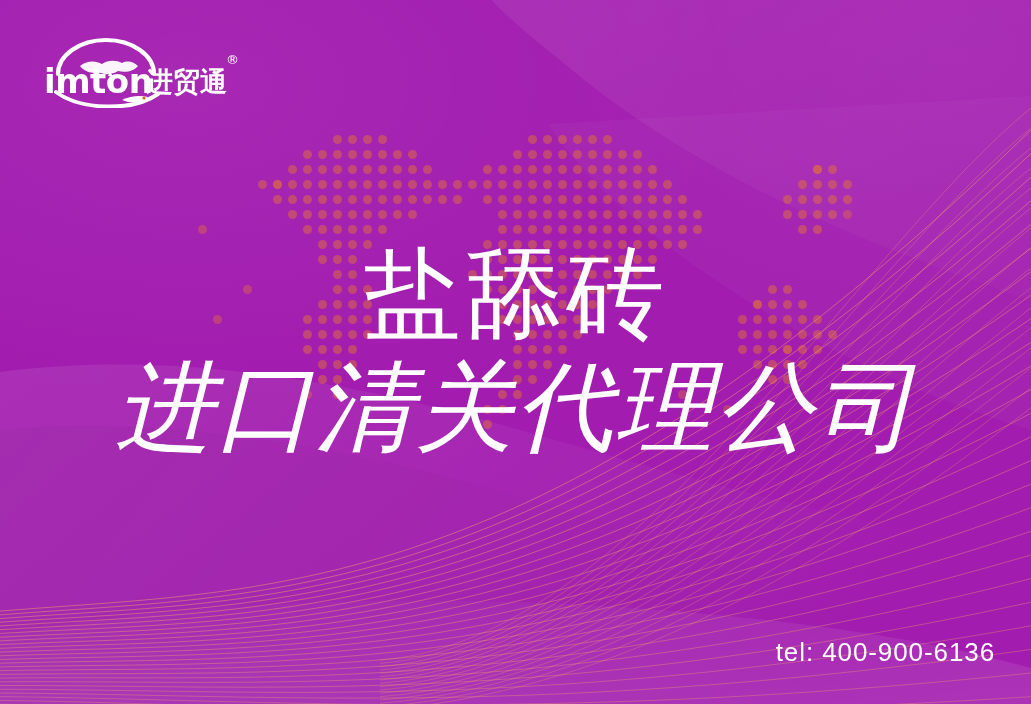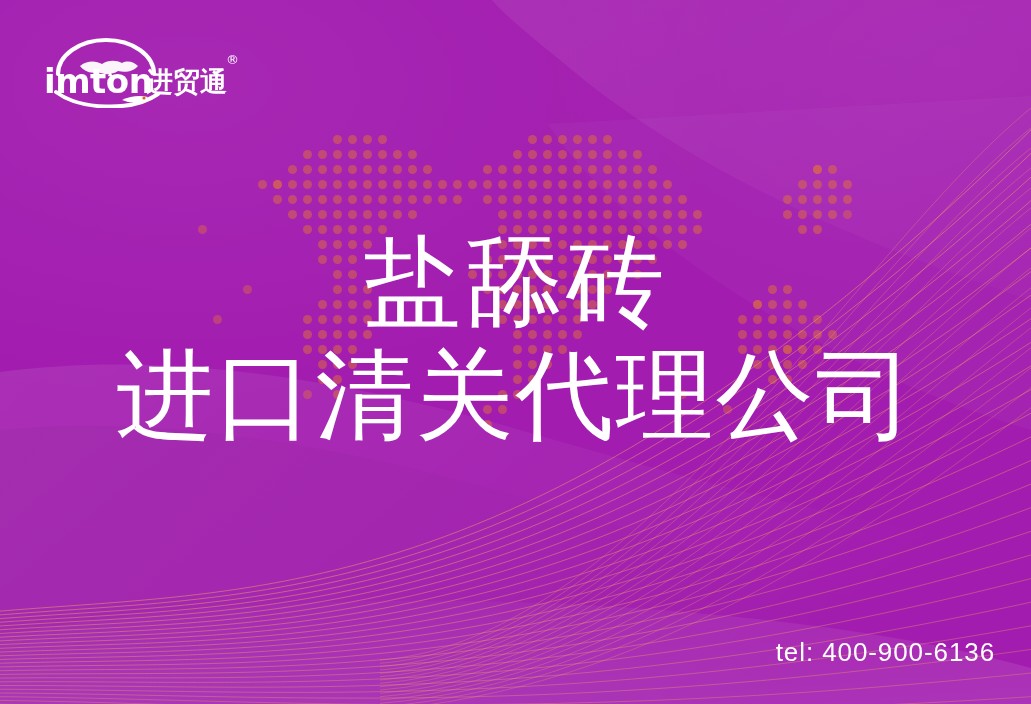--- a/index.html
+++ b/index.html
@@ -61,40 +61,41 @@
     width: 215px;
     height: 78px;
   }
   #logo svg { display:block; width:100%; height:100%; }
 
   
   #headline {
     position: absolute;
     left: 0;
     right: 0;
-    top: 228px;
+    top: 240px;
     text-align: center;
     color: #ffffff;
   }
   .headline-line {
     display: block;
     font-family: "DejaVu Sans", "Liberation Sans", sans-serif;
     font-weight: 300;
     color: #ffffff;
     letter-spacing: 0.035em;
     white-space: nowrap;
   }
   #headline-1 {
     font-size: 98px;
     line-height: 1.12;
   }
   #headline-2 {
     font-size: 98px;
     line-height: 1.18;
     letter-spacing: 0.02em;
+    font-style: italic;
   }
 
   
   #phone {
     position: absolute;
     right: 36px;
     bottom: 36px;
     color: #ffffff;
     font-family: "Liberation Sans", "DejaVu Sans", sans-serif;
     font-size: 26px;

